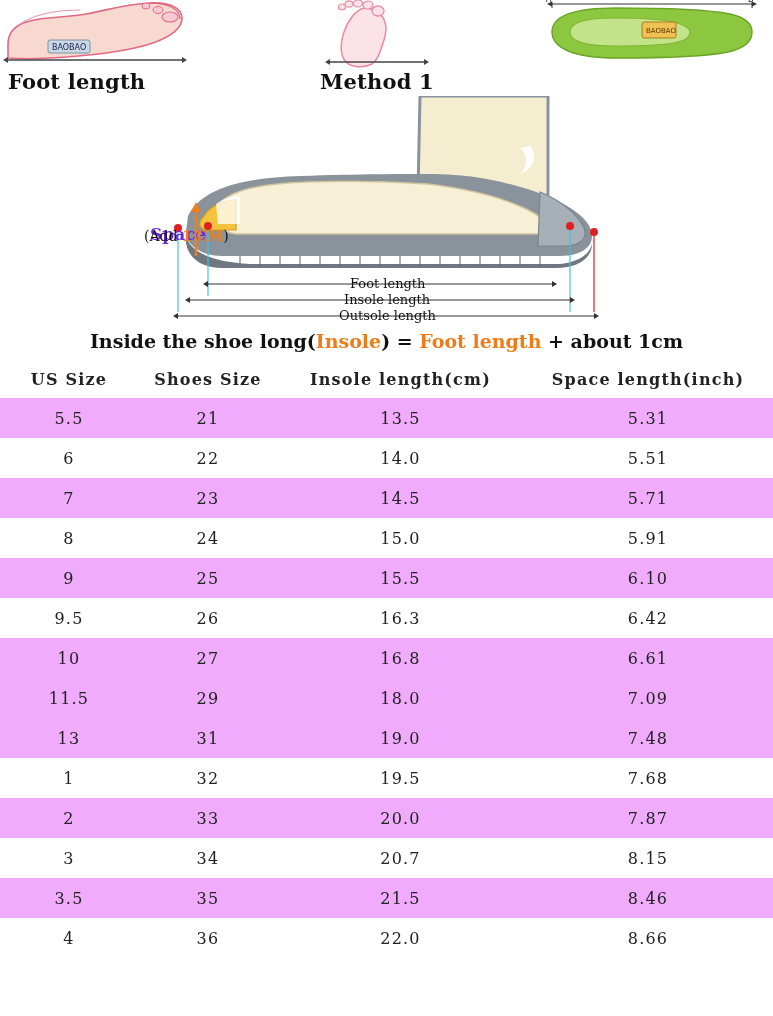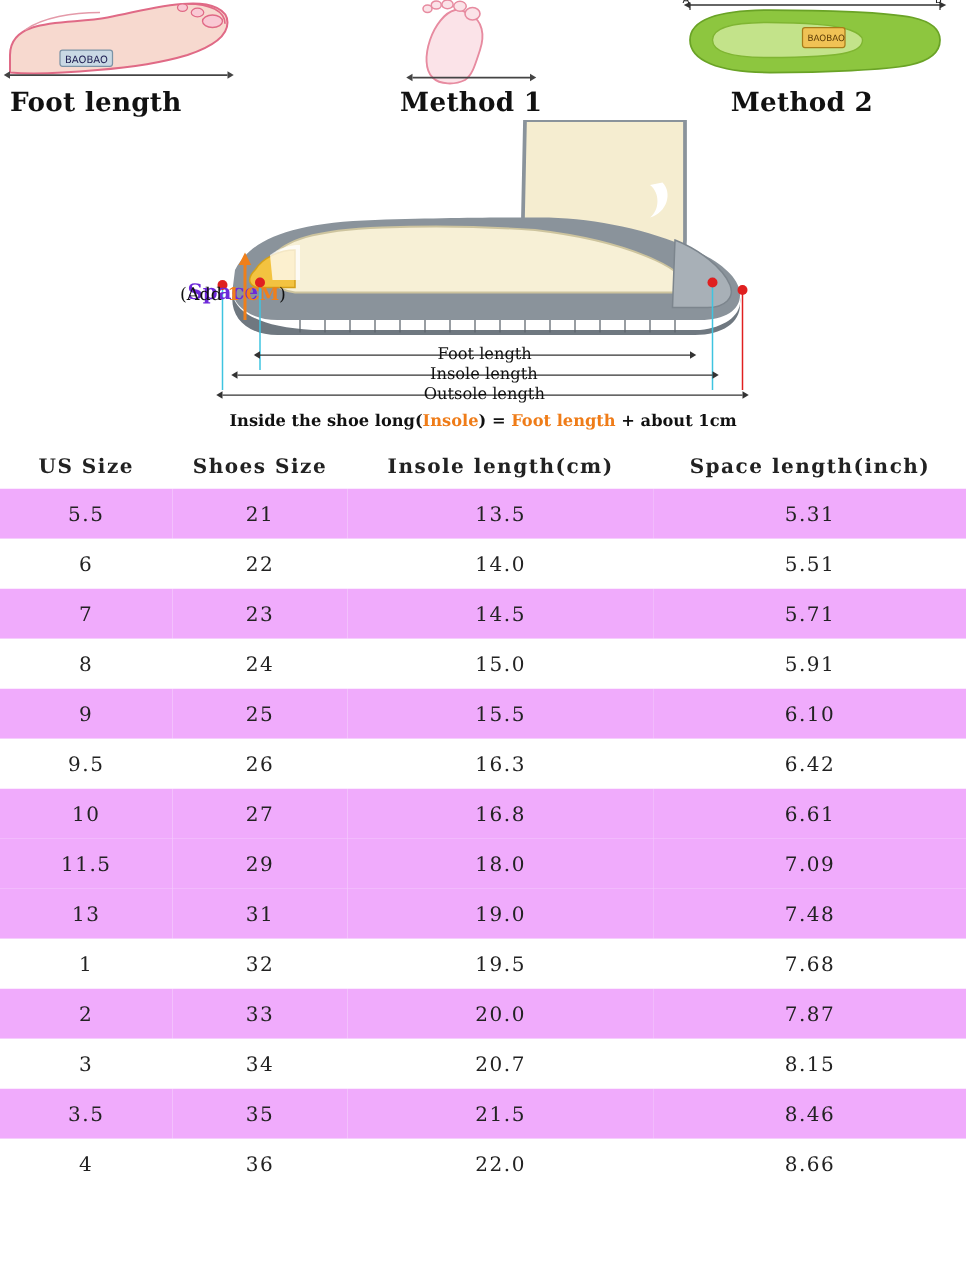--- a/index.html
+++ b/index.html
@@ -79,21 +79,21 @@
     color: #111;
     white-space: nowrap;
   }
 
   
   .caption {
     width: 773px;
     text-align: center;
     font-family: "DejaVu Serif", serif;
     font-weight: bold;
-    font-size: 13px;
+    font-size: 19px;
     color: #111;
     padding-top: 2px;
     padding-bottom: 8px;
   }
   .caption .orange { color: #ef7c18; }
 
   
   table.size-table {
     width: 773px;
     border-collapse: collapse;
@@ -170,21 +170,20 @@
         <rect x="132" y="22" width="34" height="16" rx="2" fill="#f0c255" stroke="#a87c18" stroke-width="1"></rect>
         <text x="136" y="33" font-family="DejaVu Sans, sans-serif" font-size="7" fill="#5a3a05">BAOBAO</text>
         <line x1="42" y1="8" x2="42" y2="2" stroke="#333" stroke-width="1"></line>
         <line x1="242" y1="8" x2="242" y2="2" stroke="#333" stroke-width="1"></line>
         <line x1="42" y1="4" x2="242" y2="4" stroke="#333" stroke-width="1.2"></line>
         <path d="M42 1.5 L37 4 L42 6.5 Z" fill="#333"></path>
         <path d="M242 1.5 L247 4 L242 6.5 Z" fill="#333"></path>
         <text x="36" y="2" font-family="DejaVu Sans, sans-serif" font-size="8" fill="#222">A</text>
         <text x="238" y="2" font-family="DejaVu Sans, sans-serif" font-size="8" fill="#222">B</text>
       </svg>
-      <div class="cell-label">Method 2</div>
     </div>
   </div>
 
   <div class="diagram">
 
     <svg width="773" height="232" viewBox="0 0 773 232">
 
       <path d="M420 0 L548 0 L548 96 C548 108 540 118 522 122 L440 122 C424 118 418 108 418 96 Z" fill="#f5edd0" stroke="#8a939b" stroke-width="3"></path>
 
       <path d="M188 120 C200 96 232 82 300 80 C360 78 404 78 432 78 C470 78 512 86 546 100

